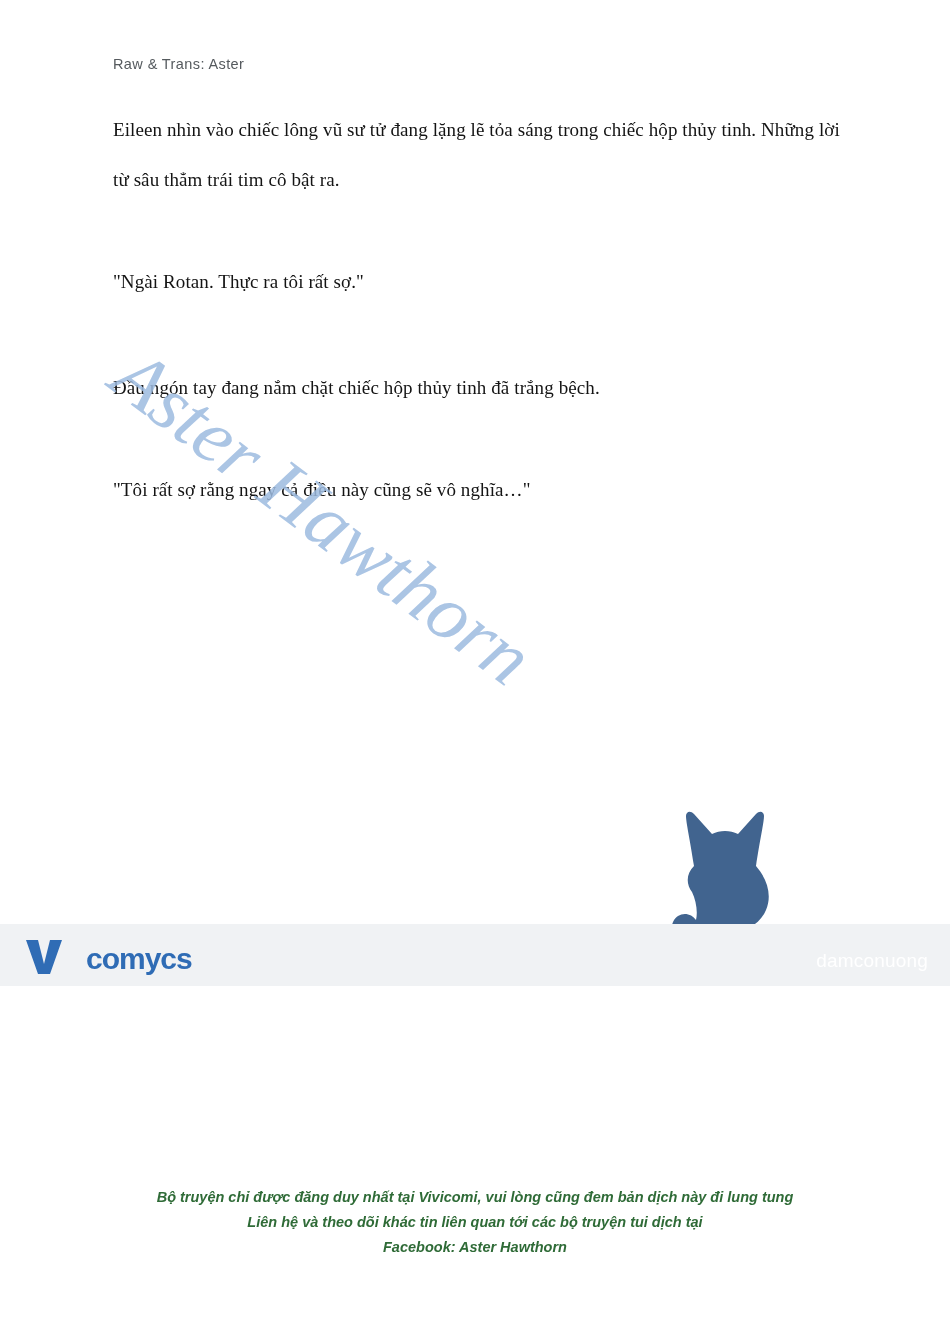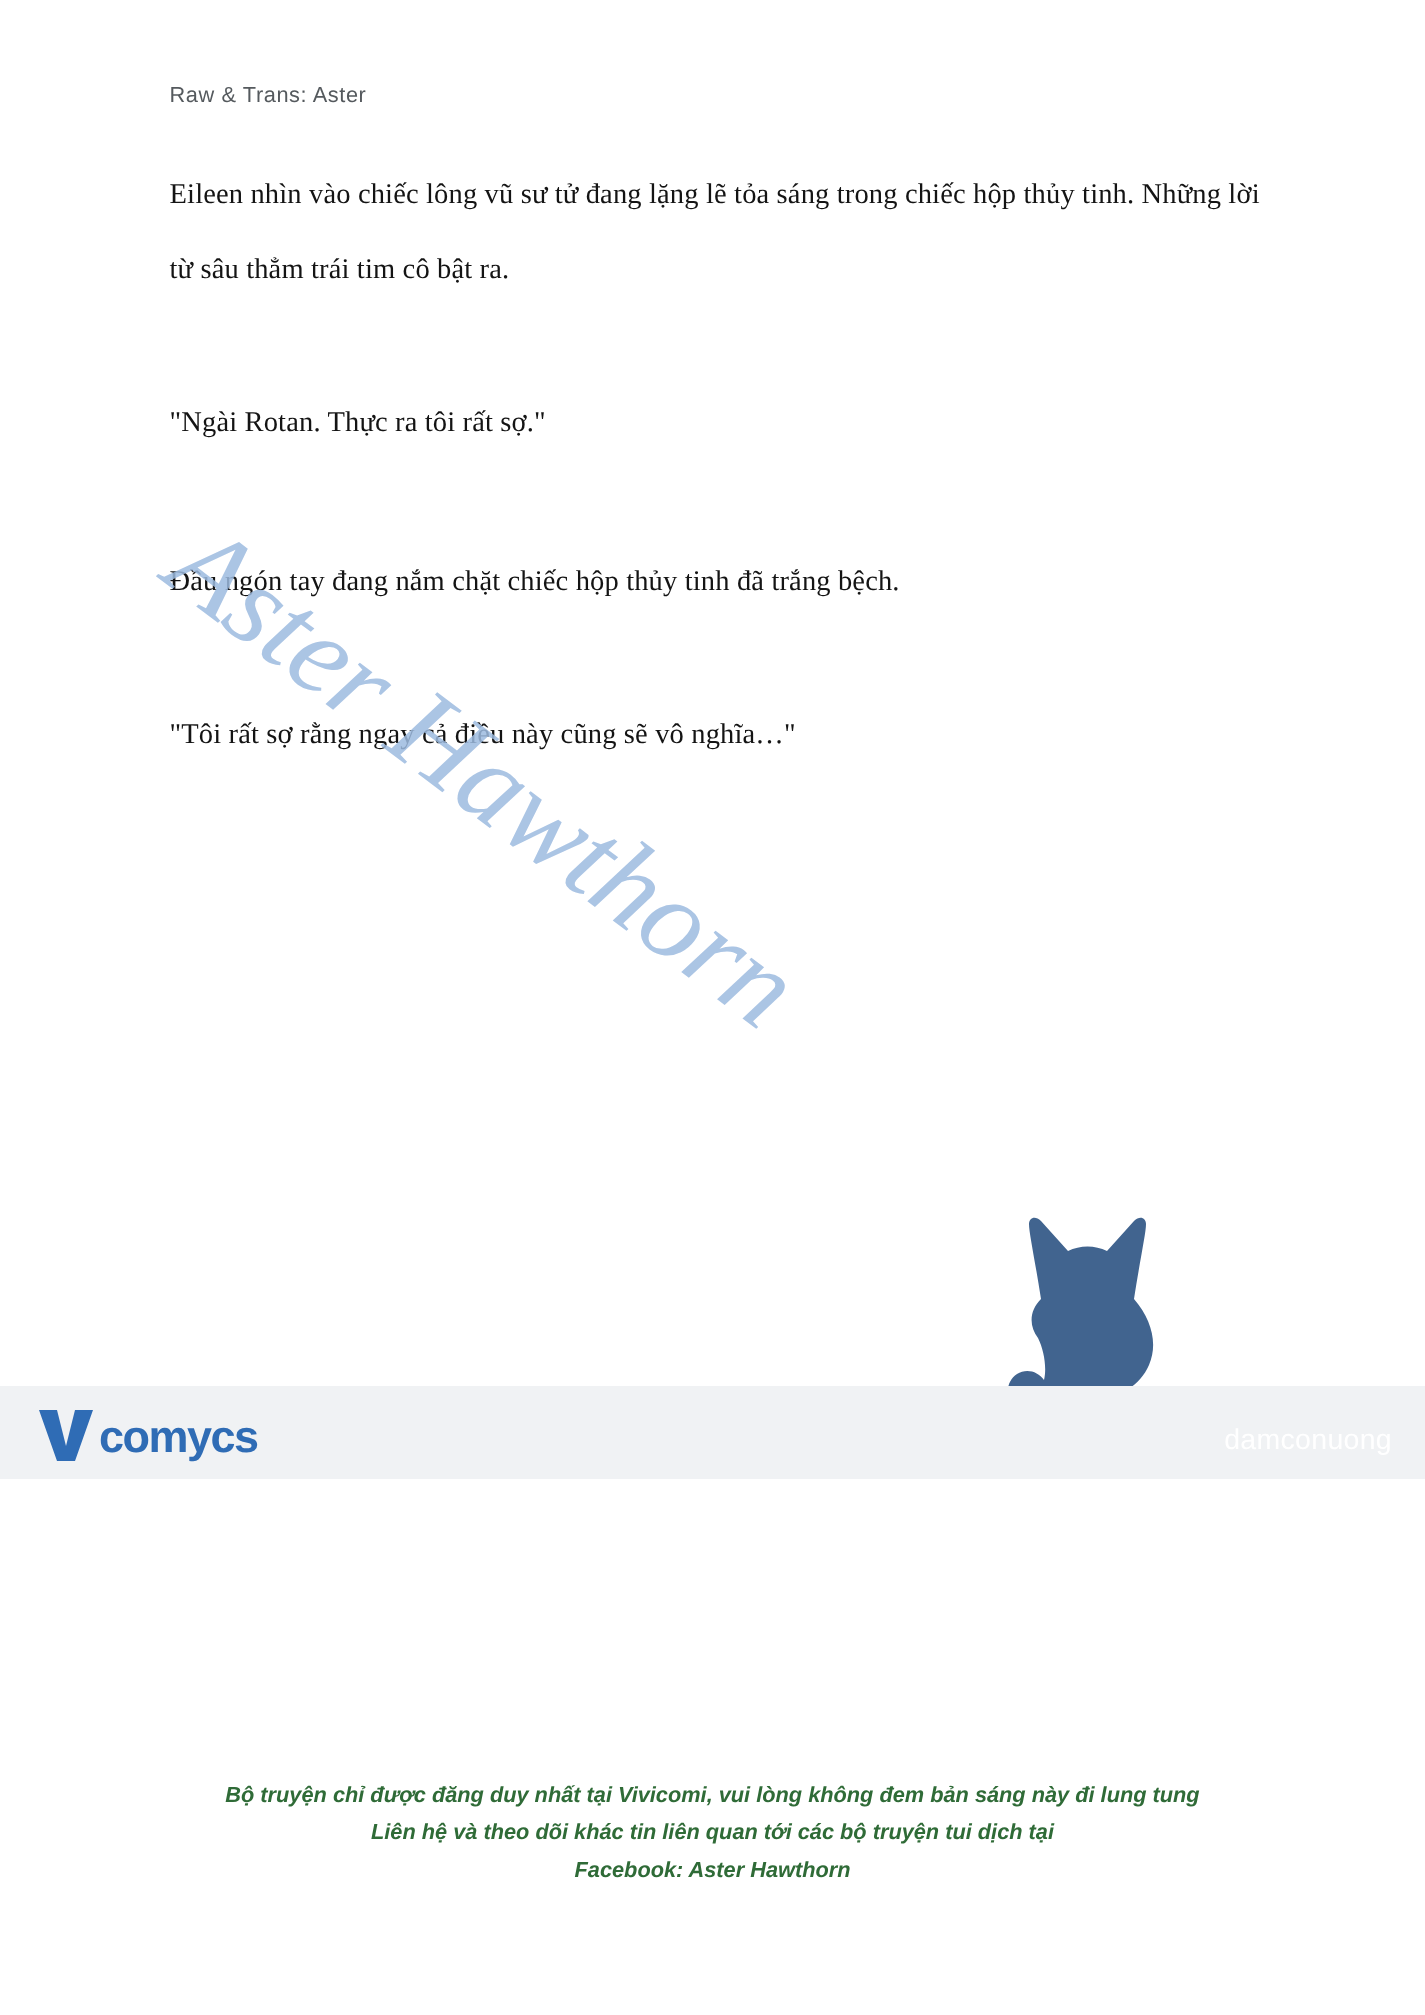--- a/index.html
+++ b/index.html
@@ -121,20 +121,21 @@
   }
   .logo-text {
     font-family: "Liberation Sans", sans-serif;
     font-weight: bold;
     font-size: 30px;
     color: #2f6cb5;
     letter-spacing: -1px;
     line-height: 30px;
     position: relative;
     top: -2px;
+    margin-left: 20px;
   }
   .brand-right {
     position: absolute;
     right: 22px;
     bottom: 14px;
     font-family: "Liberation Sans", sans-serif;
     font-size: 19px;
     color: #ffffff;
     letter-spacing: 0.2px;
   }
@@ -157,21 +158,21 @@
 
   <div class="cat-mark">
     <svg viewBox="0 0 140 160" width="140" height="160" aria-hidden="true">
       <g fill="#41648f">
         <path d="M44 66 C40 40 36 22 36 16 C36 12 40 10 44 14 L62 34 C70 30 80 30 88 34 L106 14 C110 10 114 12 114 16 C114 22 110 40 106 66 C118 80 122 96 116 110 C110 124 96 132 80 132 C74 132 68 130 64 126 C60 132 52 138 44 140 C36 142 28 140 24 134 C20 128 22 120 28 116 C34 112 42 114 46 120 C48 112 46 100 42 92 C36 84 36 74 44 66 Z"></path>
       </g>
     </svg>
   </div>
 
   <div class="footer-notice">
-    <div>Bộ truyện chỉ được đăng duy nhất tại Vivicomi, vui lòng không đem bản sáng này đi lung tung</div>
+    <div>Bộ truyện chỉ được đăng duy nhất tại Vivicomi, vui lòng cũng đem bản dịch này đi lung tung</div>
     <div>Liên hệ và theo dõi khác tin liên quan tới các bộ truyện tui dịch tại</div>
     <div>Facebook: Aster Hawthorn</div>
   </div>
 
   <div class="bottom-bar">
     <div class="logo">
       <svg class="logo-v" viewBox="0 0 40 38" aria-hidden="true">
         <polygon points="2,2 14,2 20,26 26,2 38,2 26,36 14,36" fill="#2f6cb5"></polygon>
       </svg>
       <span class="logo-text">comycs</span>

